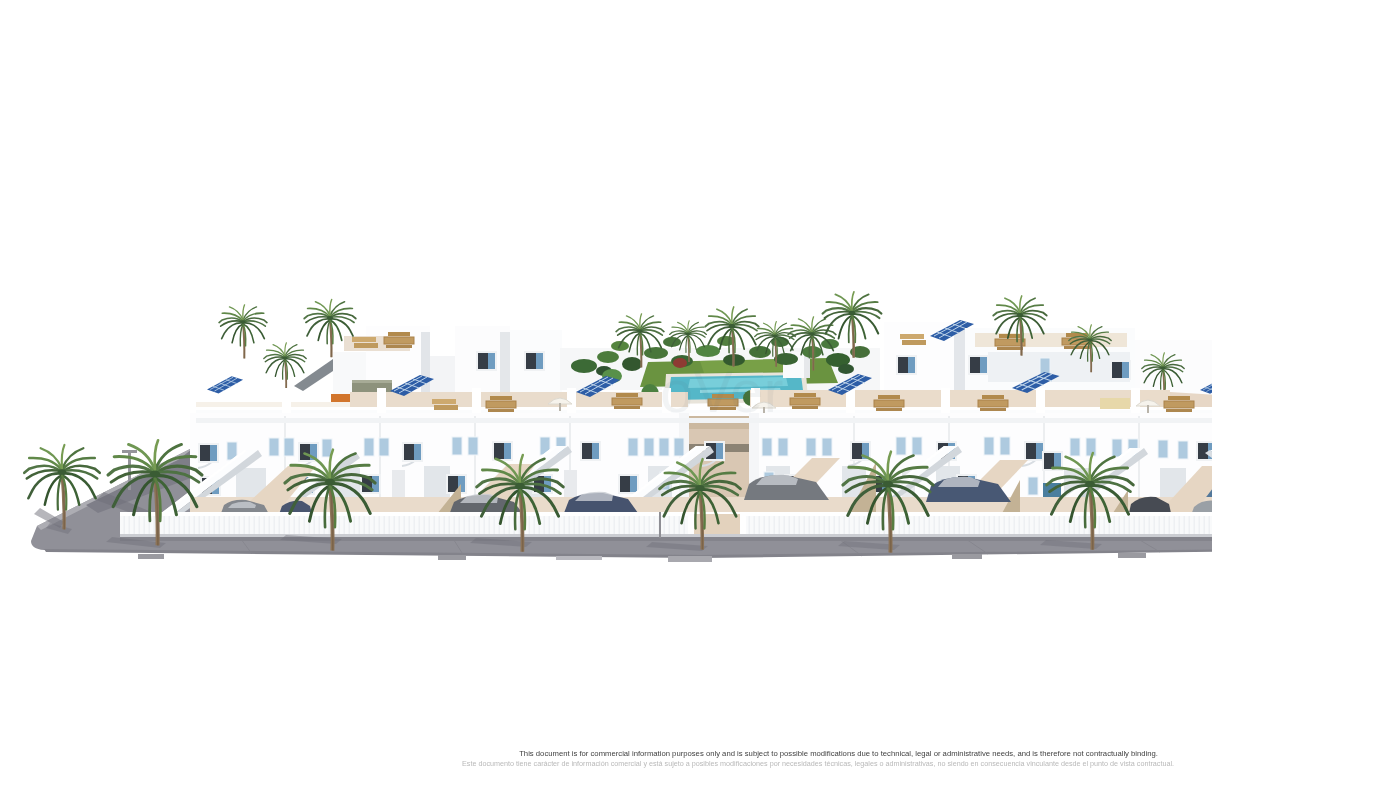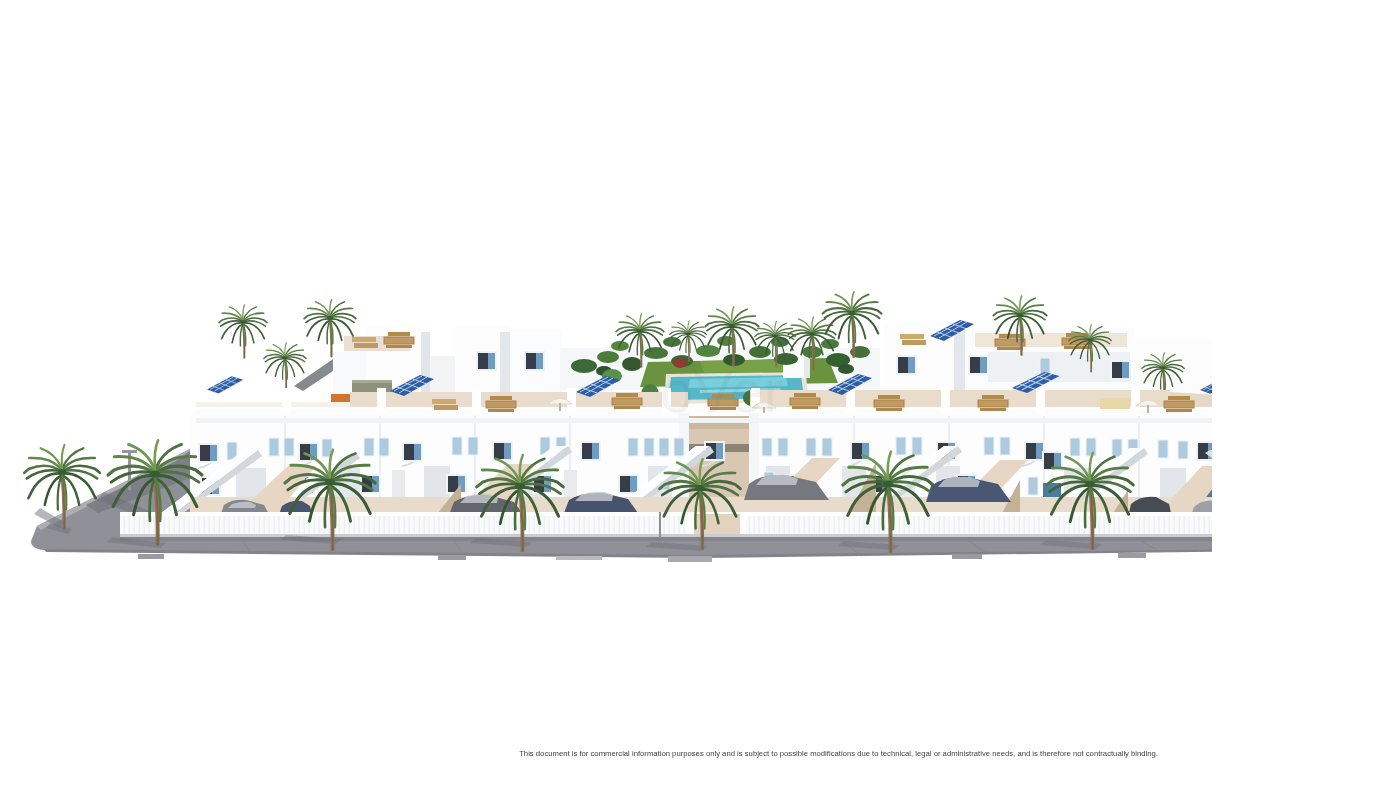--- a/index.html
+++ b/index.html
@@ -601,13 +601,14 @@
 </g>
 
 <g opacity=".07" fill="#5a6b7a" font-family="Liberation Sans, sans-serif">
   <text x="660" y="412" font-size="60">oVer</text>
   <text x="1270" y="390" font-size="44">o</text>
 </g>
 </svg>
 
 <div class="d1">This document is for commercial information purposes only and is subject to possible modifications due to technical, legal or administrative needs, and is therefore not contractually binding.</div>
 
+<div class="d2">Este documento tiene carácter de información comercial y está sujeto a posibles modificaciones por necesidades técnicas, legales o administrativas, no siendo en consecuencia vinculante desde el punto de vista contractual.</div>
 </div>
 
 </body></html>

